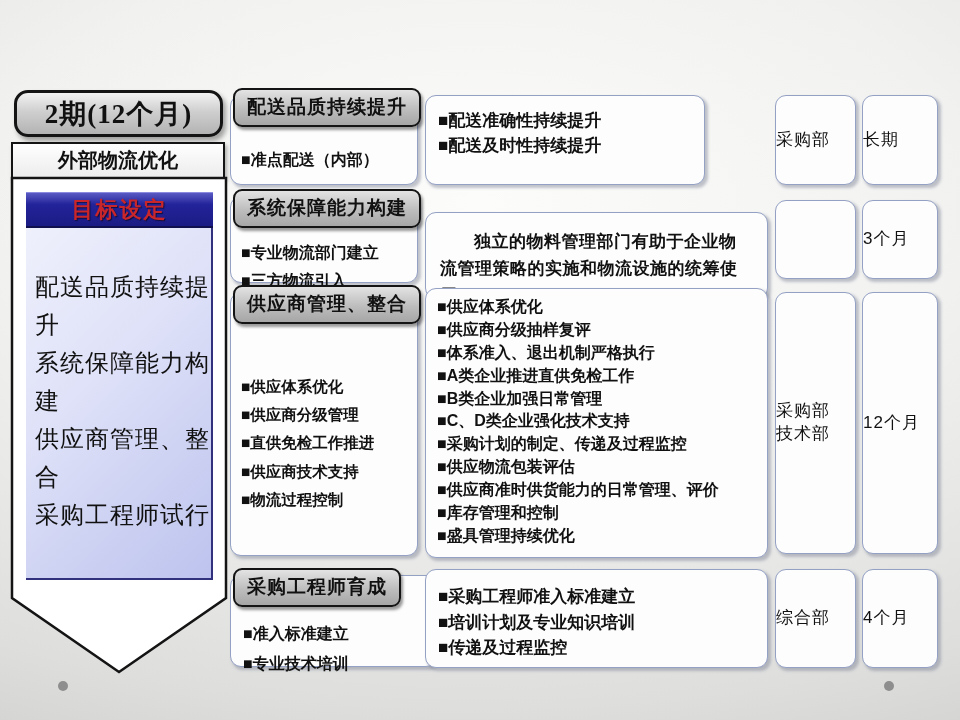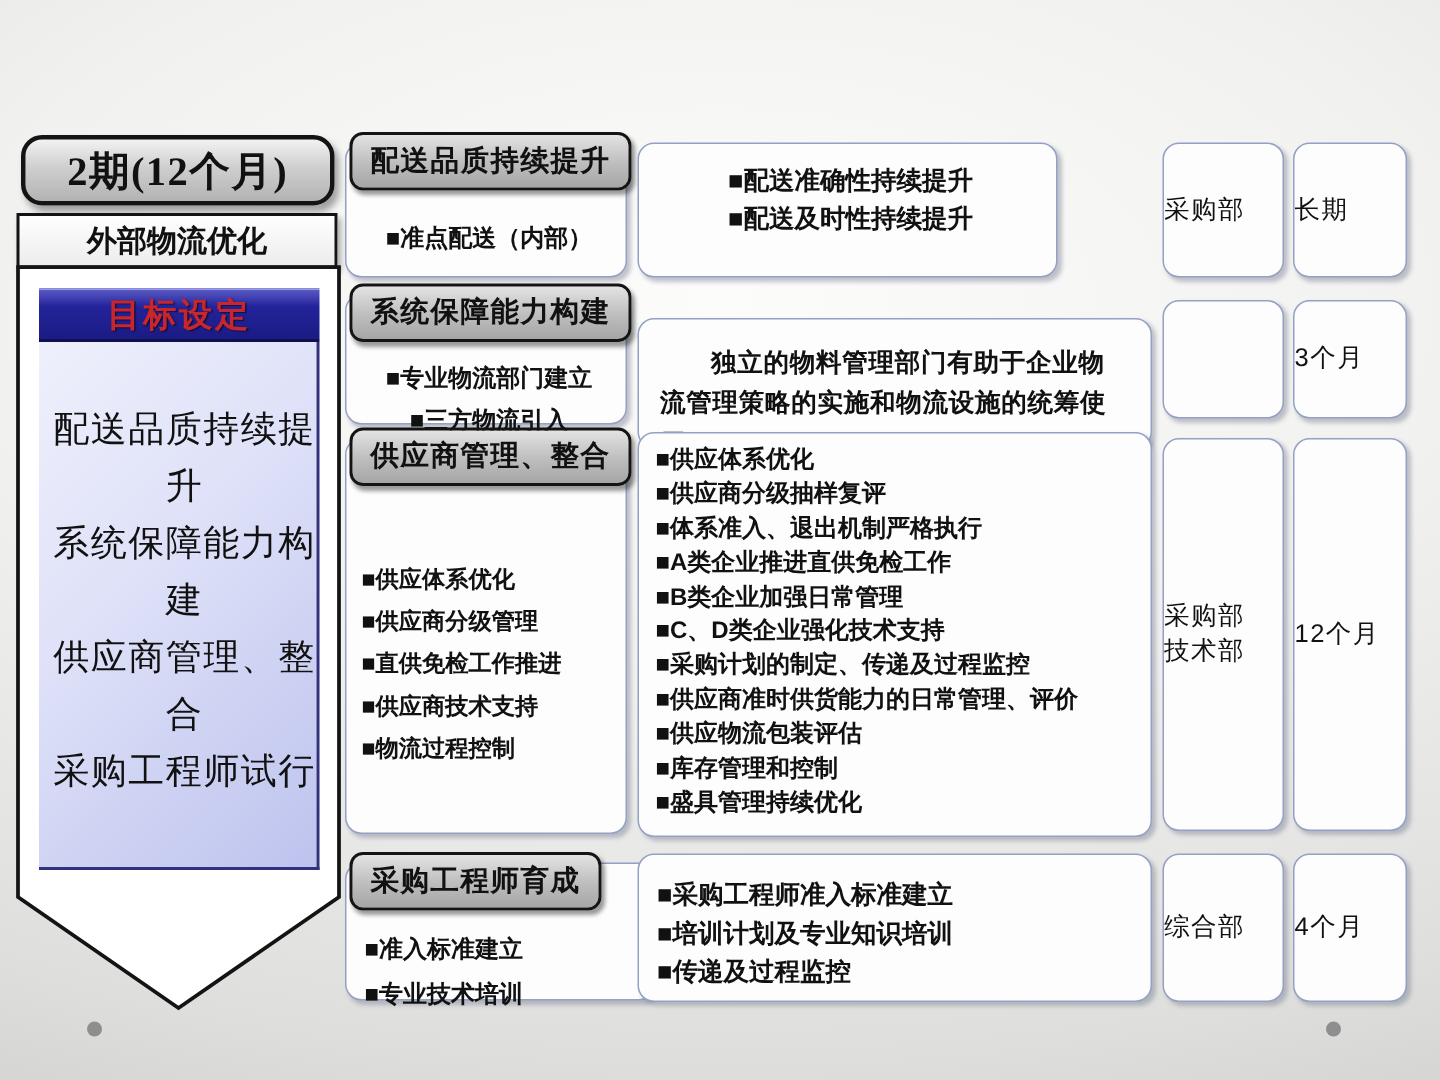--- a/index.html
+++ b/index.html
@@ -4,21 +4,21 @@
 <style>
   * { margin:0; padding:0; box-sizing:border-box; }
   html,body { width:960px; height:720px; overflow:hidden; }
   body {
     position:relative;
     font-family:"Liberation Sans", sans-serif;
     background:
       radial-gradient(ellipse 130% 90% at 50% 28%, #fcfcfb 0%, #f1f1f0 40%, #dededd 78%, #cccccb 100%);
     color:#111;
   }
-  .serif { font-family:"Liberation Serif", serif;text-align:center; }
+  .serif { font-family:"Liberation Serif", serif; }
 
   
   .phase-box {
     position:absolute; left:14px; top:90px; width:209px; height:47px;
     border:3px solid #141414; border-radius:14px;
     background:linear-gradient(#f2f2f2, #cfcfcf 45%, #b3b3b3);
     box-shadow:3px 4px 5px rgba(0,0,0,.35);
     display:flex; align-items:center; justify-content:center;
     font-size:27px; font-weight:bold; letter-spacing:1px;
   }
@@ -160,22 +160,22 @@
 
 <div class="cell" style="left:425px; top:288px; width:343px; height:270px;">
   <ul class="bullets det-3">
     <li>■供应体系优化</li>
     <li>■供应商分级抽样复评</li>
     <li>■体系准入、退出机制严格执行</li>
     <li>■A类企业推进直供免检工作</li>
     <li>■B类企业加强日常管理</li>
     <li>■C、D类企业强化技术支持</li>
     <li>■采购计划的制定、传递及过程监控</li>
+    <li>■供应物流包装评估</li>
     <li>■供应商准时供货能力的日常管理、评价</li>
-    <li>■供应物流包装评估</li>
     <li>■库存管理和控制</li>
     <li>■盛具管理持续优化</li>
   </ul>
 </div>
 
 <div class="cell center-cell" style="left:775px; top:292px; width:81px; height:262px;">
   <span>采购部</span>
   <span>技术部</span>
 </div>
 

